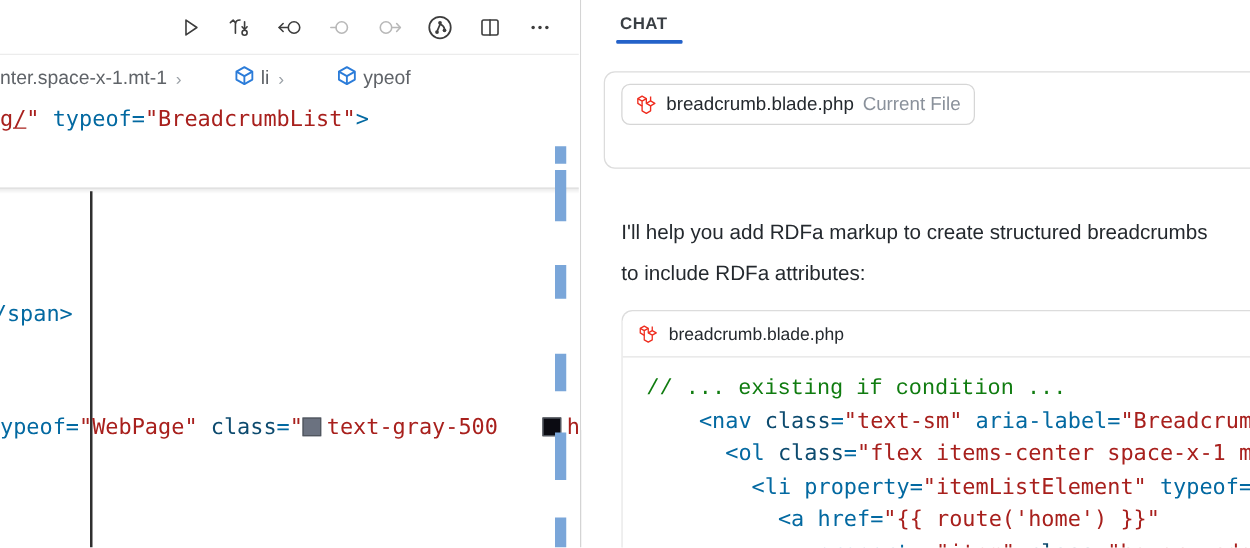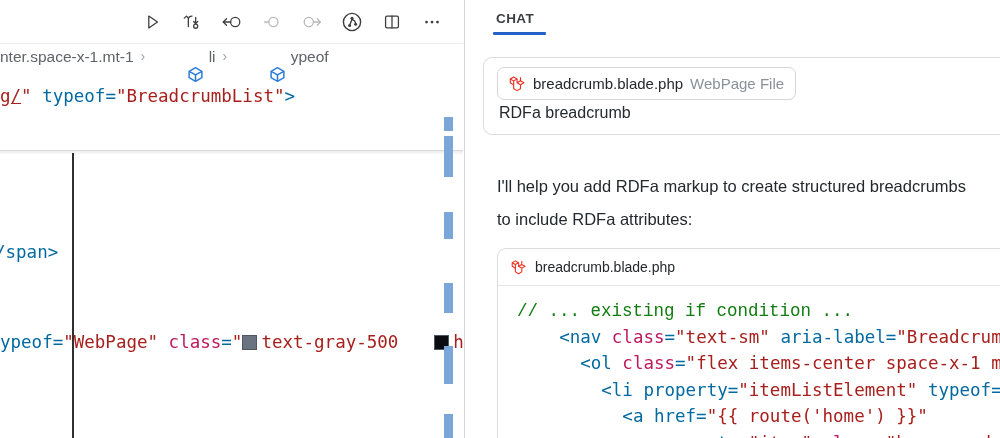--- a/index.html
+++ b/index.html
@@ -13,38 +13,38 @@
               border-bottom:1px solid #ececec;display:flex;align-items:center;
               justify-content:flex-end;padding-right:18px;box-sizing:border-box;gap:14px;}
   .tbtn{width:26px;height:26px;display:flex;align-items:center;justify-content:center;
         background:none;border:none;padding:0;cursor:pointer;}
   .tbtn svg{display:block;}
   .ic{stroke:#3d3d3d;fill:none;stroke-width:1.4;stroke-linecap:round;stroke-linejoin:round;}
   .ic.dis{stroke:#b8b8b8;}
   .dot{fill:#3d3d3d;}
 
   .breadcrumb{position:absolute;top:48px;left:0;height:30px;display:flex;
-              font-size:15.5px;color:#5f6368;white-space:pre;}
+              align-items:center;font-size:15.5px;color:#5f6368;white-space:pre;}
   .crumb-sep{color:#9aa0a6;margin:0 7px;font-size:14px;}
   .cube{margin-right:5px;display:inline-block;vertical-align:-3px;}
 
   .mono{font-family:"DejaVu Sans Mono","Liberation Mono",monospace;font-size:17.5px;
         white-space:pre;}
   .sticky-line{position:absolute;top:86px;left:0;width:463px;}
   .sticky-shadow{position:absolute;top:150px;left:0;width:463px;height:4px;
                  border-top:1px solid #d9d9d9;
                  background:linear-gradient(#00000014,#0000);}
   .indent-guide{position:absolute;top:153px;left:72px;width:1.5px;height:285px;background:#2f2f2f;}
 
   .code-line-a{position:absolute;top:242px;left:-5px;}
   .code-line-b{position:absolute;top:332px;left:0;width:463px;overflow:hidden;}
 
   .tok-k{color:#0369a1;}
   .tok-s{color:#a8201d;}
-  .tok-b{color:#be185d;}
+  .tok-b{color:#0c4a6e;}
   .tok-g{color:#107c10;font-family:Liberation Mono, monospace;}
   .tok-s.u{text-decoration:underline;}
   .swatch{display:inline-block;width:15px;height:15px;vertical-align:-2px;
           border:1.5px solid #50565e;box-sizing:border-box;margin-right:4px;}
 
   .overview-ruler{position:absolute;top:0;left:444px;width:9px;height:438px;}
   .ov-mark{position:absolute;left:0;width:9px;background:#7aa6d9;}
 
   .pane-divider{position:absolute;top:0;left:464px;width:1px;height:438px;background:#d4d4d4;}
 
@@ -187,23 +187,22 @@
     <div class="chat-tab">CHAT</div>
     <div class="chat-tab-underline"></div>
 
     <div class="user-card">
       <div class="file-chip">
         <svg width="17" height="18" viewBox="0 0 20 21" fill="none" stroke="#ef2d1f" stroke-width="1.3" stroke-linejoin="round">
           <path d="M1.5 4.5 L5.5 2.2 L9.5 4.5 V9 L13.5 11.3 V16 L9.5 18.3 L5.5 16 V11.5 L1.5 9 Z"></path>
           <path d="M1.5 4.5 L5.5 6.8 L9.5 4.5 M5.5 6.8 V11.5 M9.5 9 L13.5 6.7 L17.5 9 L13.5 11.3 M13.5 6.7 V2.5"></path>
         </svg>
         <span class="chip-file">breadcrumb.blade.php</span>
-        <span class="chip-badge">WebPage File</span>
+        <span class="chip-badge">Current File</span>
       </div>
-      <div class="user-msg">RDFa breadcrumb</div>
     </div>
 
     <div class="assist-par">
       <div>I'll help you add RDFa markup to create structured breadcrumbs</div>
       <div>to include RDFa attributes:</div>
     </div>
 
     <div class="code-card">
       <div class="code-card-header">
         <svg width="16" height="17" viewBox="0 0 20 21" fill="none" stroke="#ef2d1f" stroke-width="1.3" stroke-linejoin="round">

